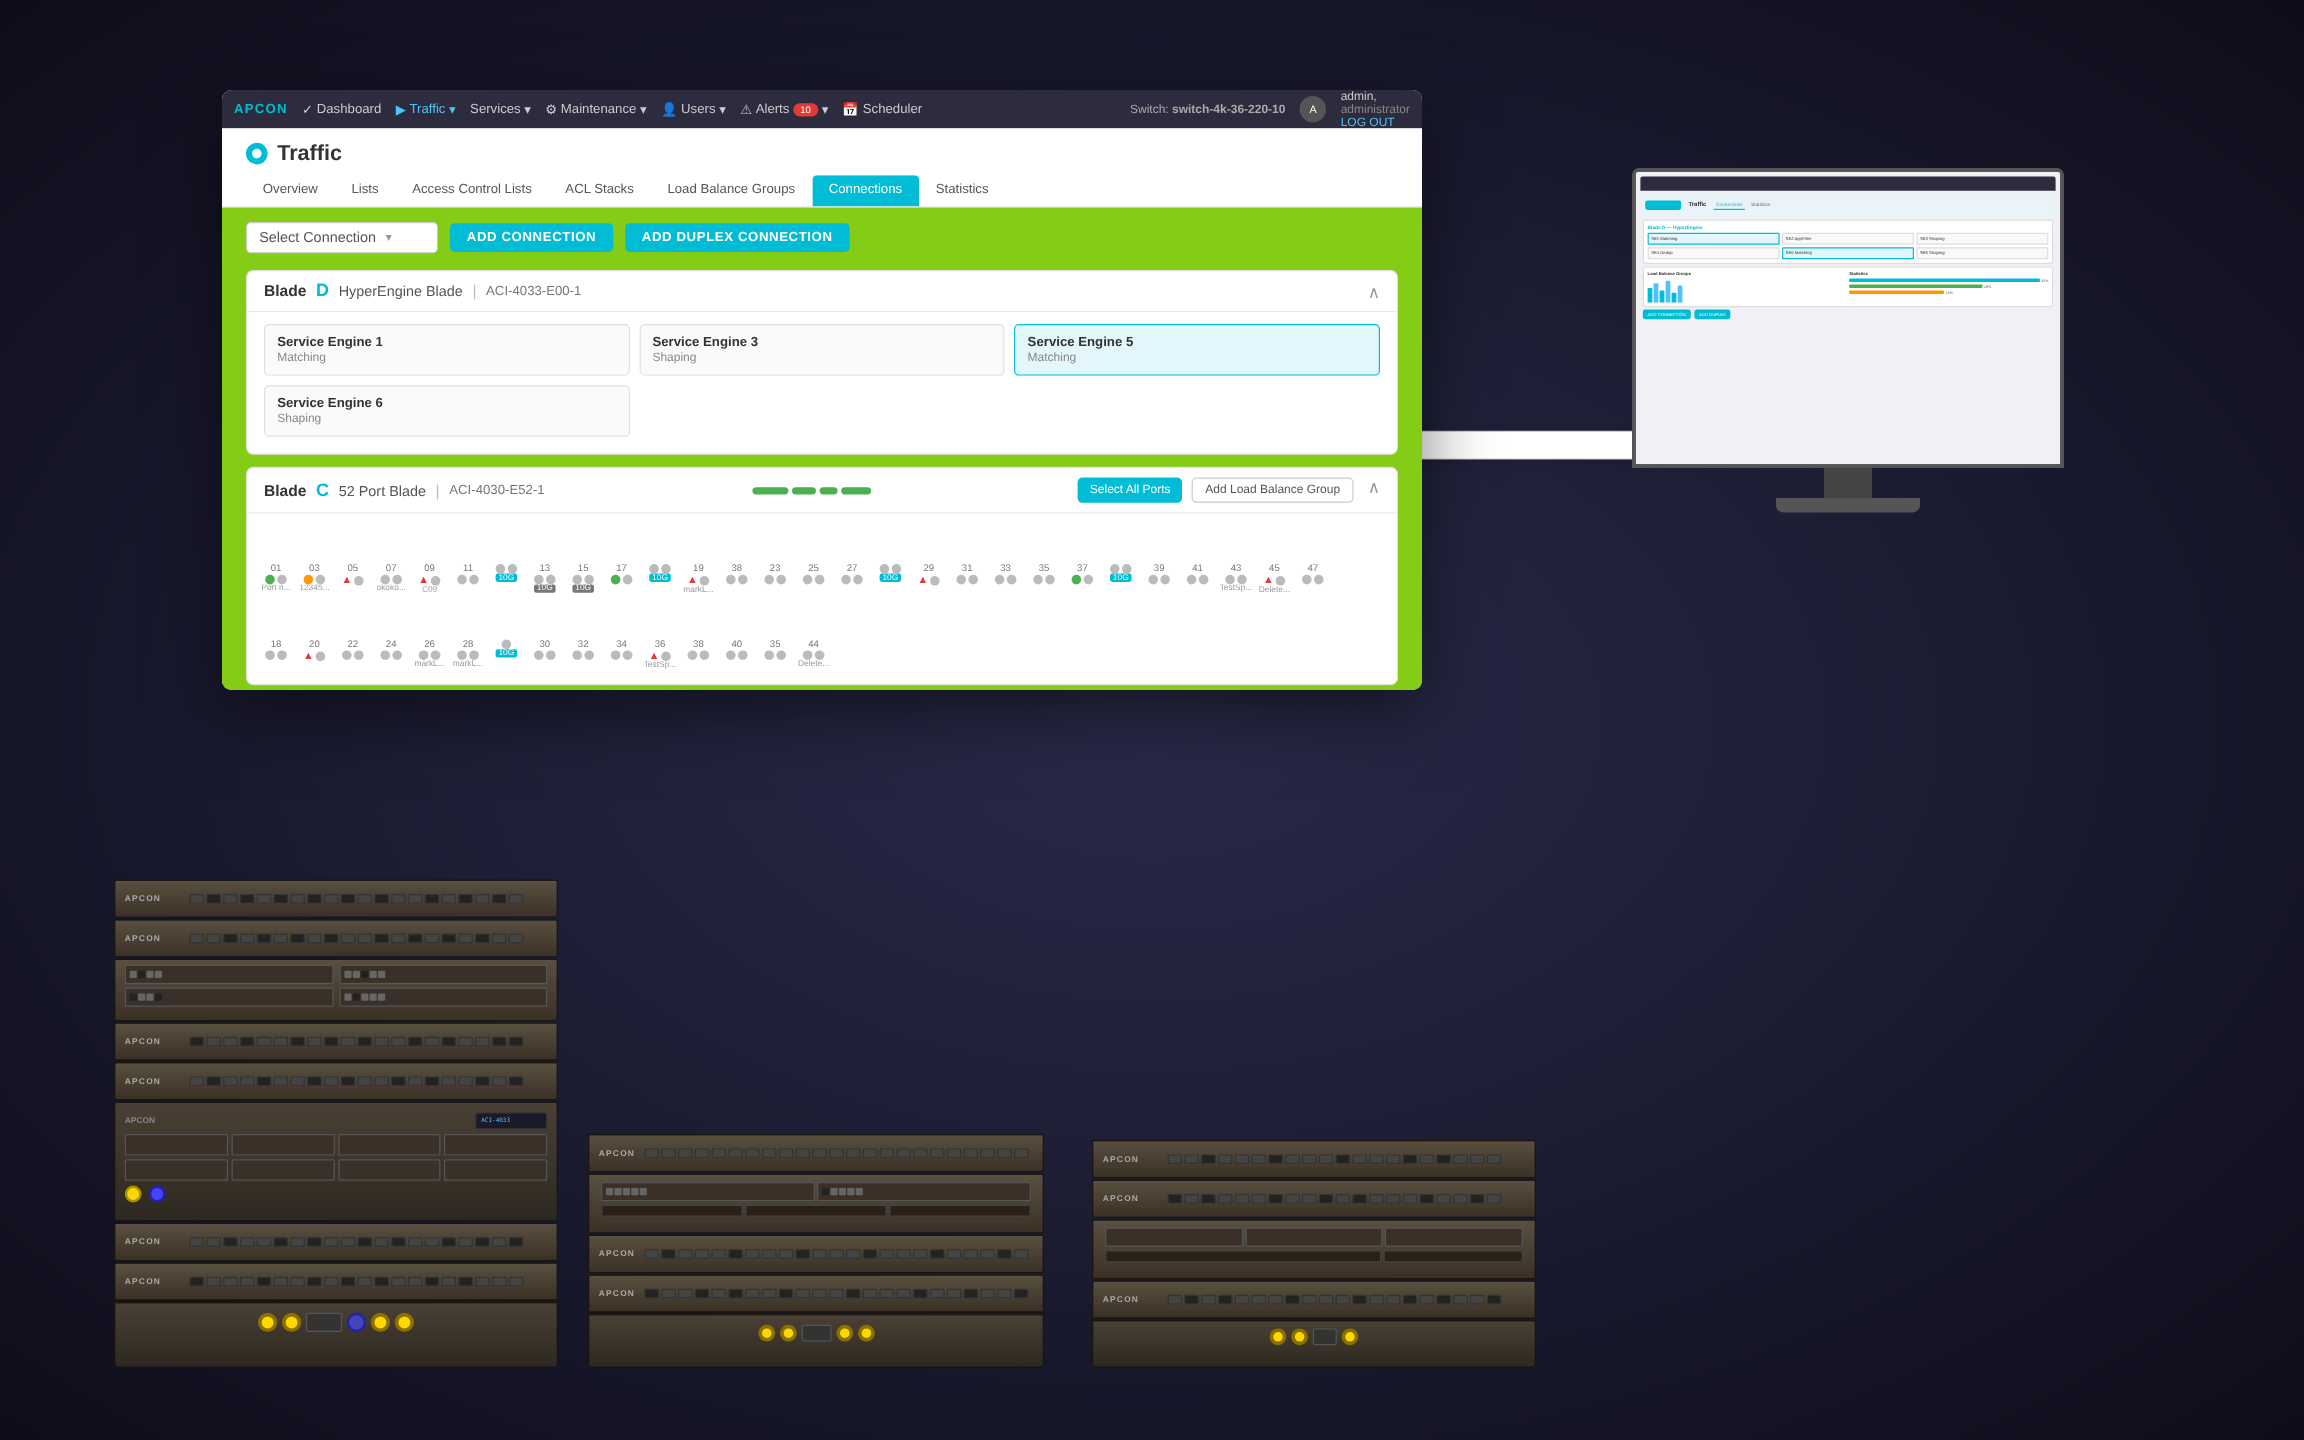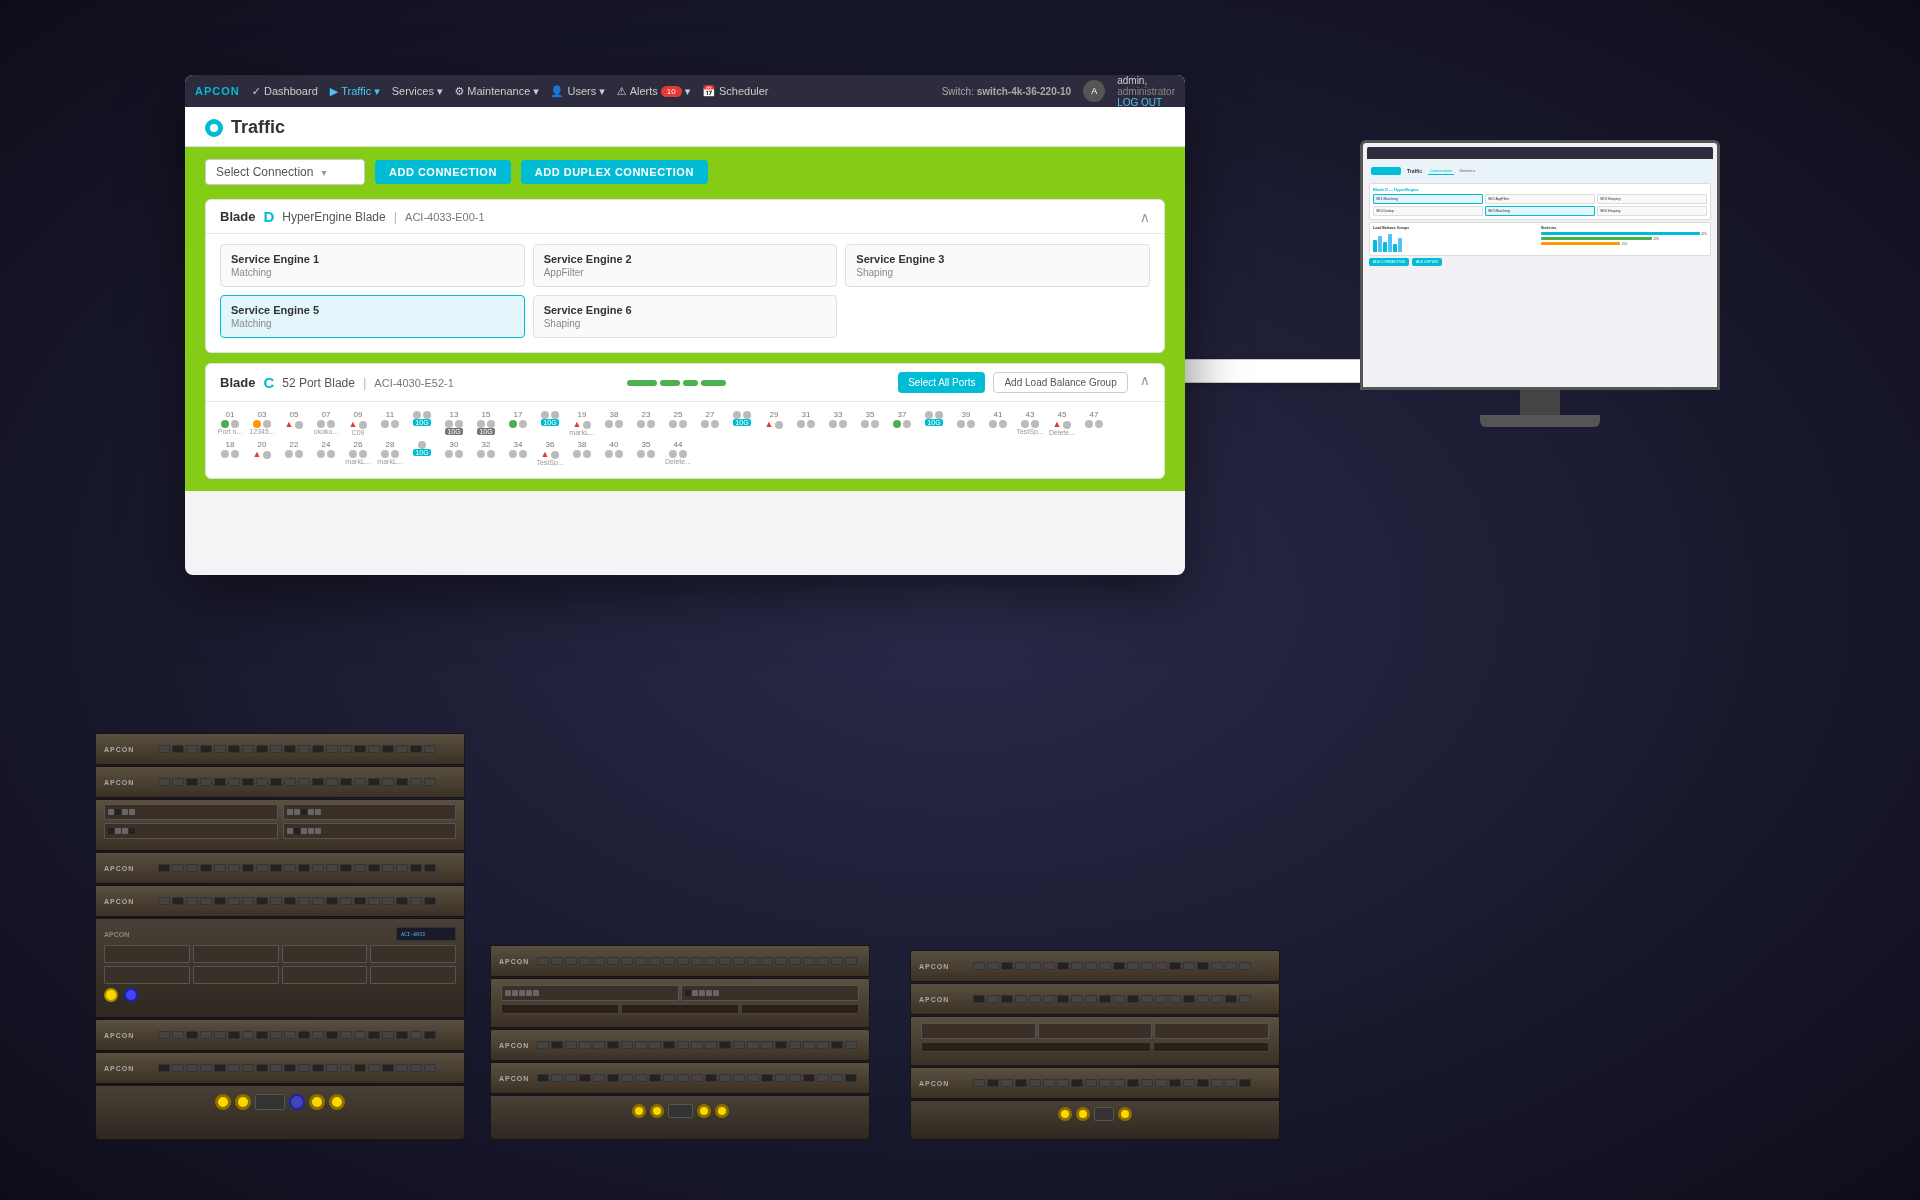--- a/index.html
+++ b/index.html
@@ -284,20 +284,21 @@
     .port-item {
       display: flex;
       flex-direction: column;
       align-items: center;
       min-width: 28px;
     }
     .port-number {
       font-size: 8px;
       color: #777;
       margin-bottom: 1px;
+      margin-top: 33px;
     }
     .port-dot-row {
       display: flex;
       align-items: center;
       gap: 2px;
     }
     .port-dot {
       width: 8px;
       height: 8px;
       border-radius: 50%;
@@ -475,20 +476,29 @@
 
   <div class="traffic-header">
     <div class="traffic-title">
       <div class="traffic-icon">
         <svg width="10" height="10" viewBox="0 0 10 10">
             <circle cx="5" cy="5" r="4" fill="white"></circle>
           </svg>
       </div>
       <span class="traffic-title-text">Traffic</span>
     </div>
+    <div class="tabs-row">
+      <span class="tab">Overview</span>
+      <span class="tab">Lists</span>
+      <span class="tab">Access Control Lists</span>
+      <span class="tab">ACL Stacks</span>
+      <span class="tab">Load Balance Groups</span>
+      <span class="tab active">Connections</span>
+      <span class="tab">Statistics</span>
+    </div>
   </div>
 
   <div class="content-area">
 
     <div class="toolbar">
       <div class="select-connection">
         <span>Select Connection</span>
         <span class="chevron">▾</span>
       </div>
       <button class="btn-add">ADD CONNECTION</button>
@@ -503,24 +513,20 @@
           <span class="blade-name">HyperEngine Blade</span>
           <span class="blade-sep">|</span>
           <span class="blade-id">ACI-4033-E00-1</span>
         </div>
         <span class="blade-collapse">∧</span>
       </div>
       <div class="service-grid">
         <div class="service-card">
           <div class="service-card-title">Service Engine 1</div>
           <div class="service-card-sub">Matching</div>
-        </div>
-        <div class="service-card">
-          <div class="service-card-title">Service Engine 2</div>
-          <div class="service-card-sub">AppFilter</div>
         </div>
         <div class="service-card">
           <div class="service-card-title">Service Engine 3</div>
           <div class="service-card-sub">Shaping</div>
         </div>
         <div class="service-card selected">
           <div class="service-card-title">Service Engine 5</div>
           <div class="service-card-sub">Matching</div>
         </div>
         <div class="service-card">

